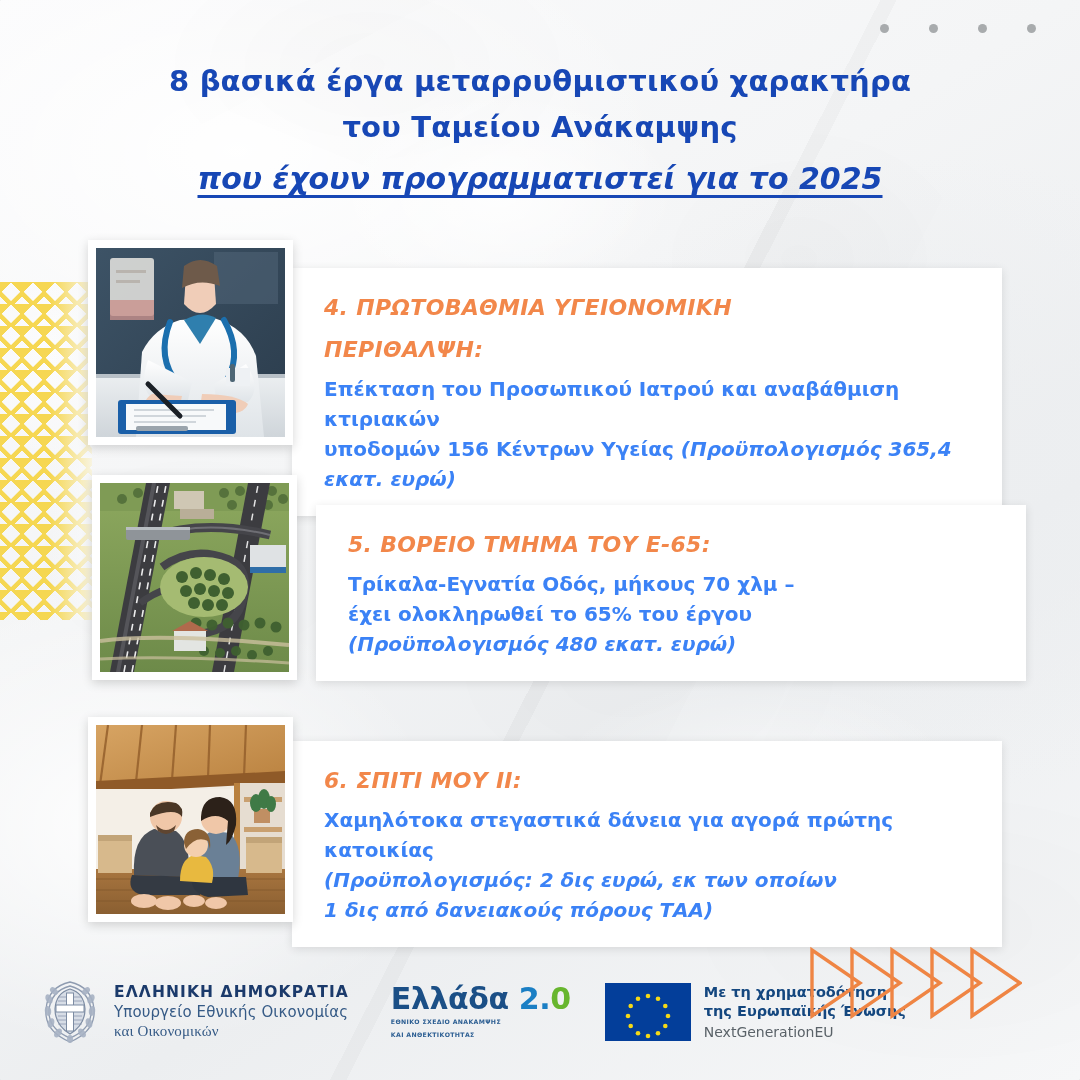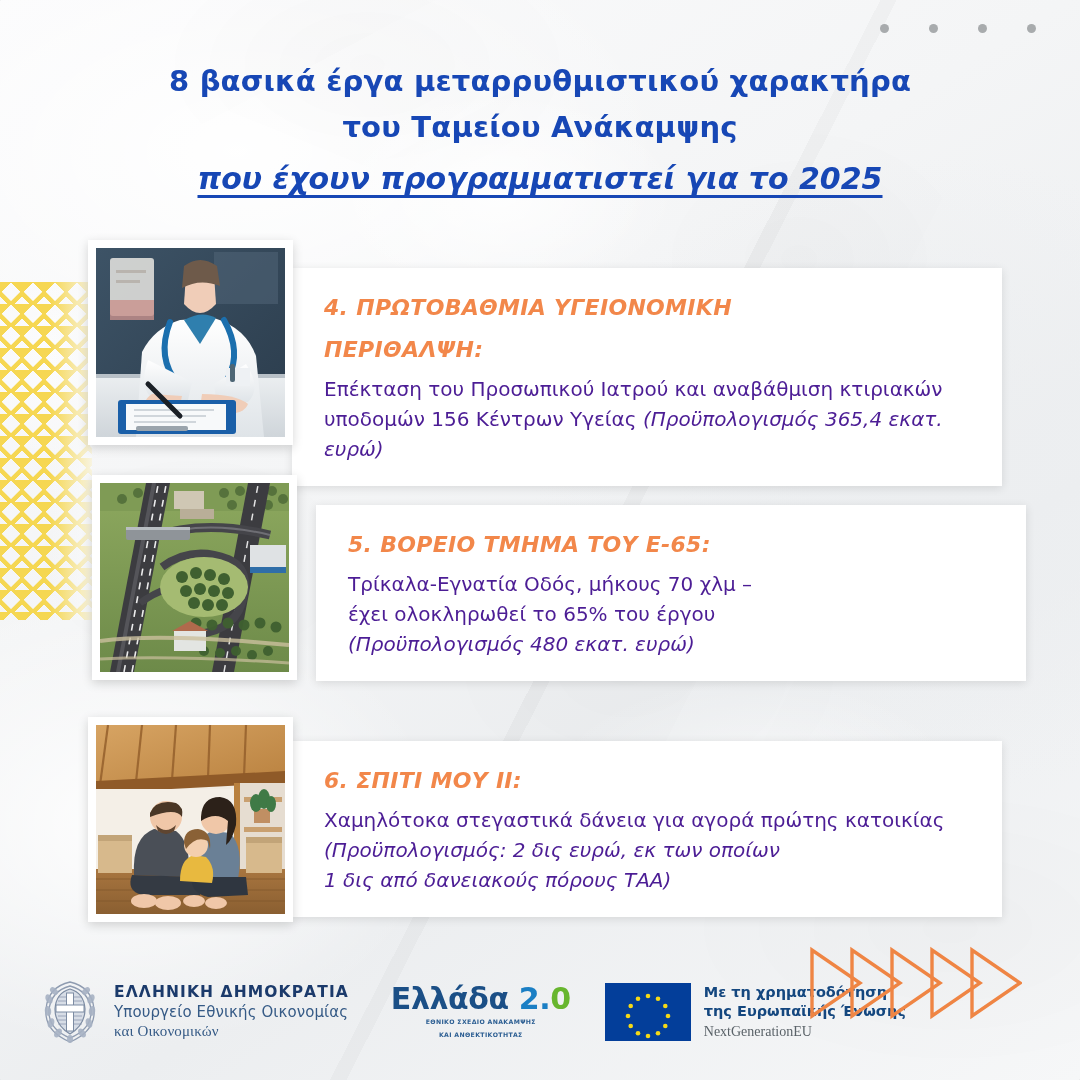--- a/index.html
+++ b/index.html
@@ -93,49 +93,49 @@
   }
   .card-1{width:710px;margin-top:28px;min-height:142px;}
   .card-2{width:710px;margin-top:30px;min-height:145px;}
   .card-3{width:710px;margin-top:24px;min-height:150px;}
 
   .head{
     color:#f2874a;font-weight:800;font-style:italic;font-size:22px;
     line-height:36px;letter-spacing:.3px;margin:0 0 6px 0;
   }
   .body-line{
-    color:#4c1d95;font-size:20px;line-height:30px;font-weight:400;
+    color:#3b82f6;font-size:20px;line-height:30px;font-weight:700;
   }
   .ital{font-style:italic;}
 
   
   .footer{position:absolute;left:0;right:0;bottom:26px;height:84px;}
   .f-inner{display:flex;align-items:center;height:100%;padding-left:40px;gap:0;}
 
   .gov{display:flex;align-items:center;gap:14px;}
   .crest{width:60px;height:66px;flex:none;}
   .gov-txt{line-height:1.28;}
   .gov-1{color:#1b3a6b;font-weight:800;font-size:15.5px;letter-spacing:1.1px;}
   .gov-2{color:#355a86;font-size:15px;letter-spacing:.1px;}
   .gov-3{color:#355a86;font-size:15px;letter-spacing:.1px;font-family:Liberation Serif, serif;}
 
-  .el20{margin-left:42px;text-align:center;}
+  .el20{margin-left:42px;}
   .el20-main{font-size:30px;font-weight:800;color:#1b4f86;letter-spacing:-.4px;line-height:1;}
   .el20-main .two{color:#1b7fc4;}
   .el20-main .dot{color:#1b7fc4;}
   .el20-main .zero{color:#67b62e;}
   .el20-sub{margin-top:4px;font-size:6.2px;font-weight:700;color:#2d5f93;letter-spacing:.35px;line-height:1.45;}
 
   .eu{margin-left:34px;display:flex;align-items:center;gap:13px;}
   .euflag{width:86px;height:58px;flex:none;background:#033e9a;position:relative;}
   .eustars{position:absolute;inset:0;}
   .eu-txt{line-height:1.3;}
   .eu-1{color:#14477f;font-weight:800;font-size:14.5px;}
   .eu-2{color:#14477f;font-weight:800;font-size:14.5px;}
-  .eu-3{color:#5a6268;font-size:14px;margin-top:2px;font-family:Liberation Serif, serif;}
+  .eu-3{color:#5a6268;font-size:14px;margin-top:2px;}
 
   .arrows{position:absolute;right:58px;bottom:34px;}
 </style>
 </head>
 <body>
 
 <div id="stage">
   <div class="paper-tex"></div>
   <div class="paper-hi"></div>
 

